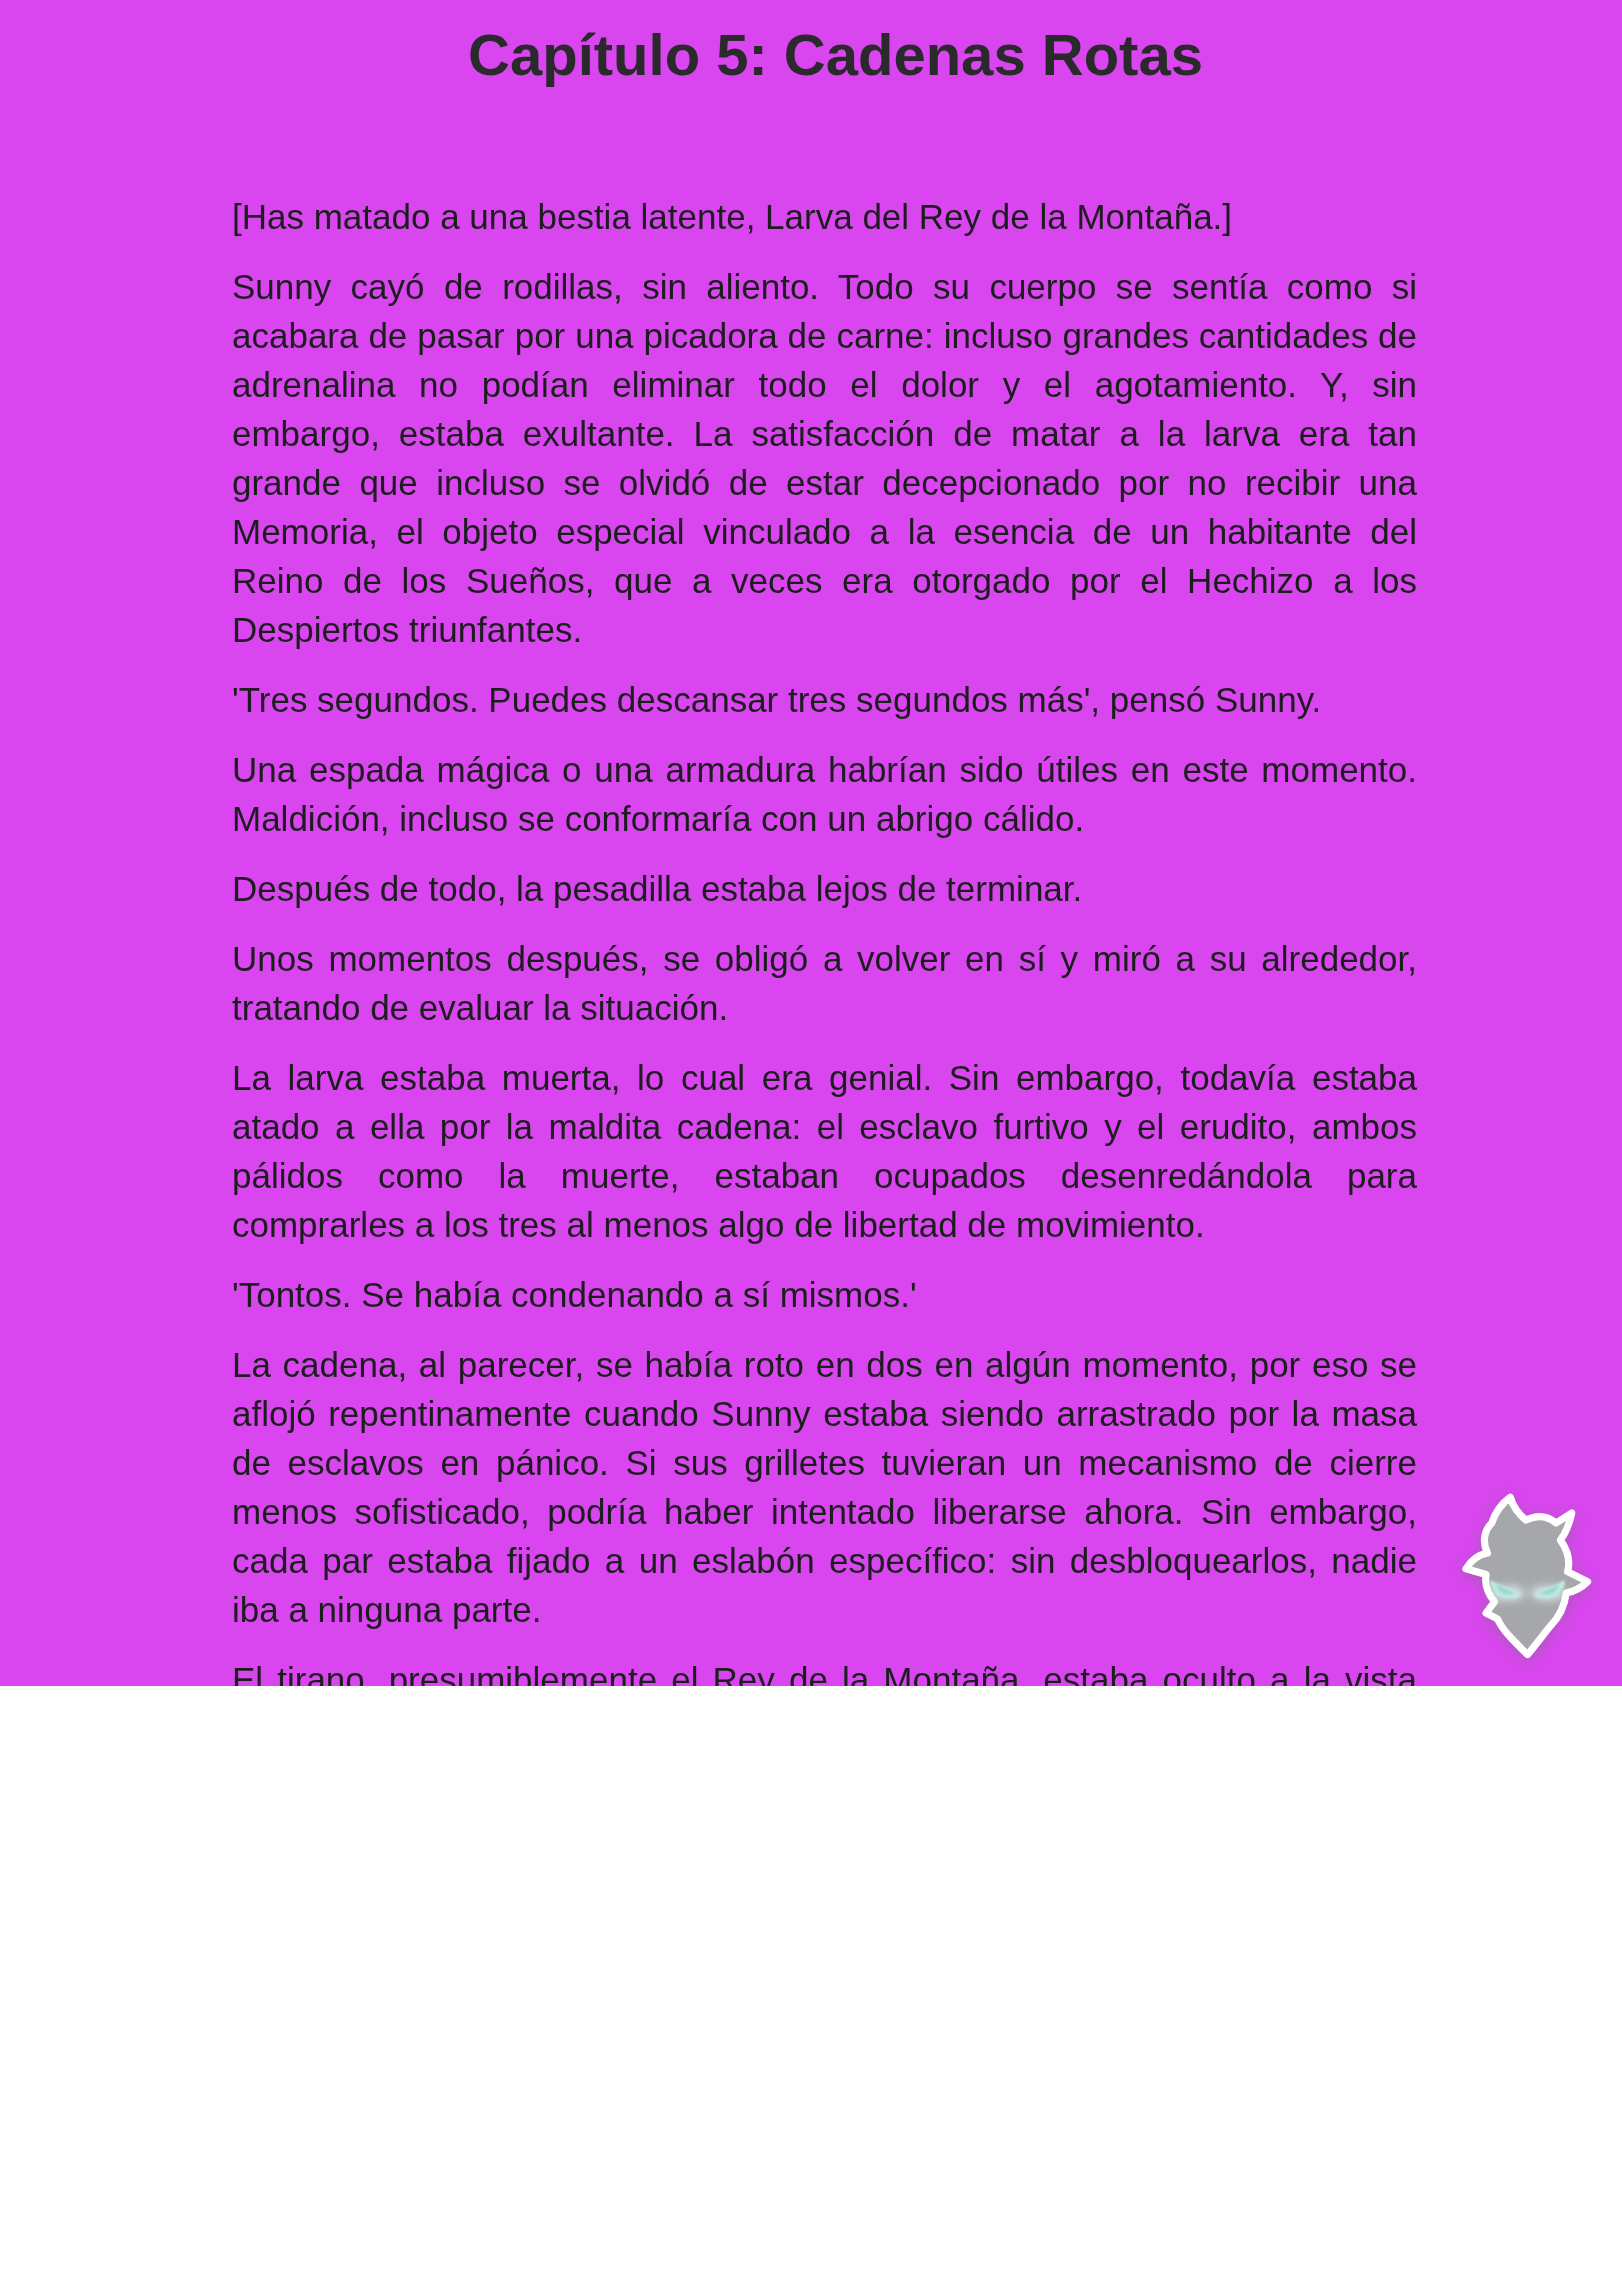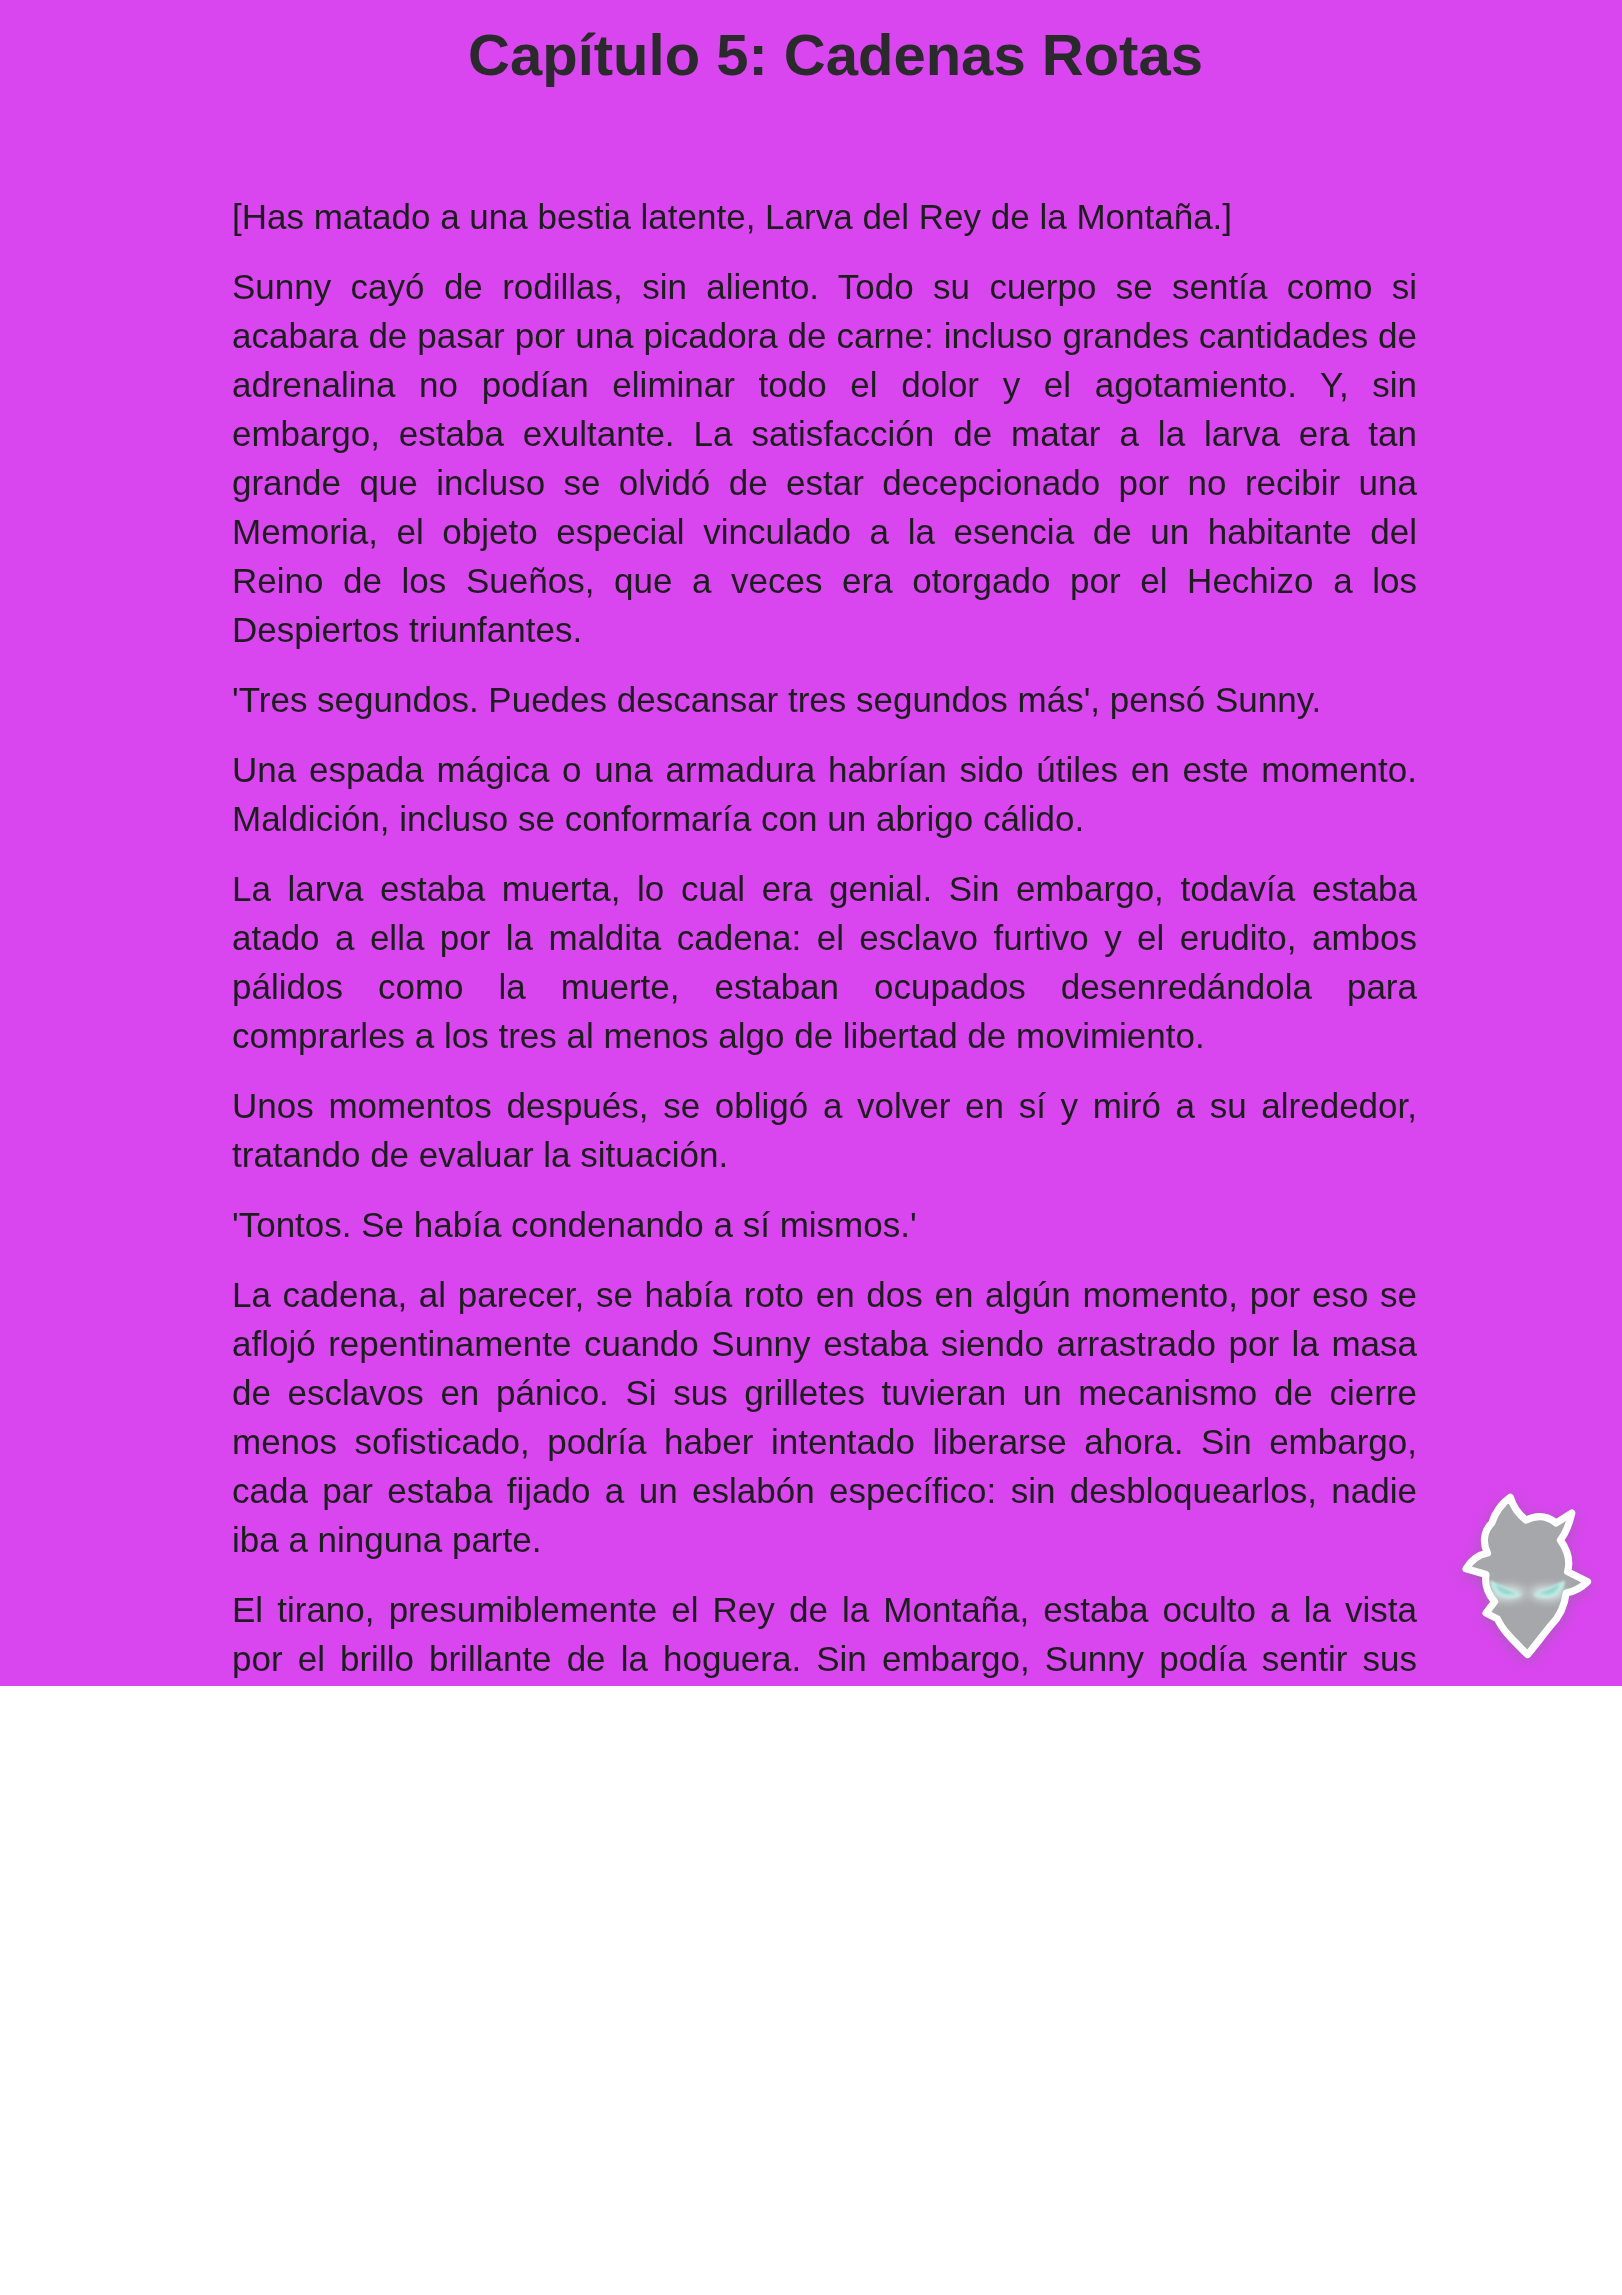--- a/index.html
+++ b/index.html
@@ -53,22 +53,23 @@
 
 <div class="page">
 
   <h1 class="title">Capítulo 5: Cadenas Rotas</h1>
 
   <article class="content" id="paragraphs">
       <p>[Has matado a una bestia latente, Larva del Rey de la Montaña.]</p>
       <p>Sunny cayó de rodillas, sin aliento. Todo su cuerpo se sentía como si acabara de pasar por una picadora de carne: incluso grandes cantidades de adrenalina no podían eliminar todo el dolor y el agotamiento. Y, sin embargo, estaba exultante. La satisfacción de matar a la larva era tan grande que incluso se olvidó de estar decepcionado por no recibir una Memoria, el objeto especial vinculado a la esencia de un habitante del Reino de los Sueños, que a veces era otorgado por el Hechizo a los Despiertos triunfantes.</p>
       <p>'Tres segundos. Puedes descansar tres segundos más', pensó Sunny.</p>
       <p>Una espada mágica o una armadura habrían sido útiles en este momento. Maldición, incluso se conformaría con un abrigo cálido.</p>
+      <p>Después de todo, la pesadilla estaba lejos de terminar.</p>
+      <p>Unos momentos después, se obligó a volver en sí y miró a su alrededor, tratando de evaluar la situación.</p>
       <p>La larva estaba muerta, lo cual era genial. Sin embargo, todavía estaba atado a ella por la maldita cadena: el esclavo furtivo y el erudito, ambos pálidos como la muerte, estaban ocupados desenredándola para comprarles a los tres al menos algo de libertad de movimiento.</p>
-      <p>Unos momentos después, se obligó a volver en sí y miró a su alrededor, tratando de evaluar la situación.</p>
       <p>'Tontos. Se había condenando a sí mismos.'</p>
       <p>La cadena, al parecer, se había roto en dos en algún momento, por eso se aflojó repentinamente cuando Sunny estaba siendo arrastrado por la masa de esclavos en pánico. Si sus grilletes tuvieran un mecanismo de cierre menos sofisticado, podría haber intentado liberarse ahora. Sin embargo, cada par estaba fijado a un eslabón específico: sin desbloquearlos, nadie iba a ninguna parte.</p>
       <p>El tirano, presumiblemente el Rey de la Montaña, estaba oculto a la vista por el brillo brillante de la hoguera. Sin embargo, Sunny podía sentir sus movimientos debido a los sutiles temblores que se extendían por las piedras, así como los gritos desesperados de aquellos esclavos que aún no habían perecido. También se podía escuchar uno o dos rugidos enojados, lo que indicaba que algunos de los soldados aún estaban vivos, tratando desesperadamente de luchar contra la monstruosidad.</p>
     </article>
 
   <div class="logo">
     <svg viewBox="0 0 200 240" xmlns="http://www.w3.org/2000/svg">
       <defs>
         <filter id="eyeglow" x="-60%" y="-60%" width="220%" height="220%">
           <feGaussianBlur stdDeviation="7"></feGaussianBlur>

